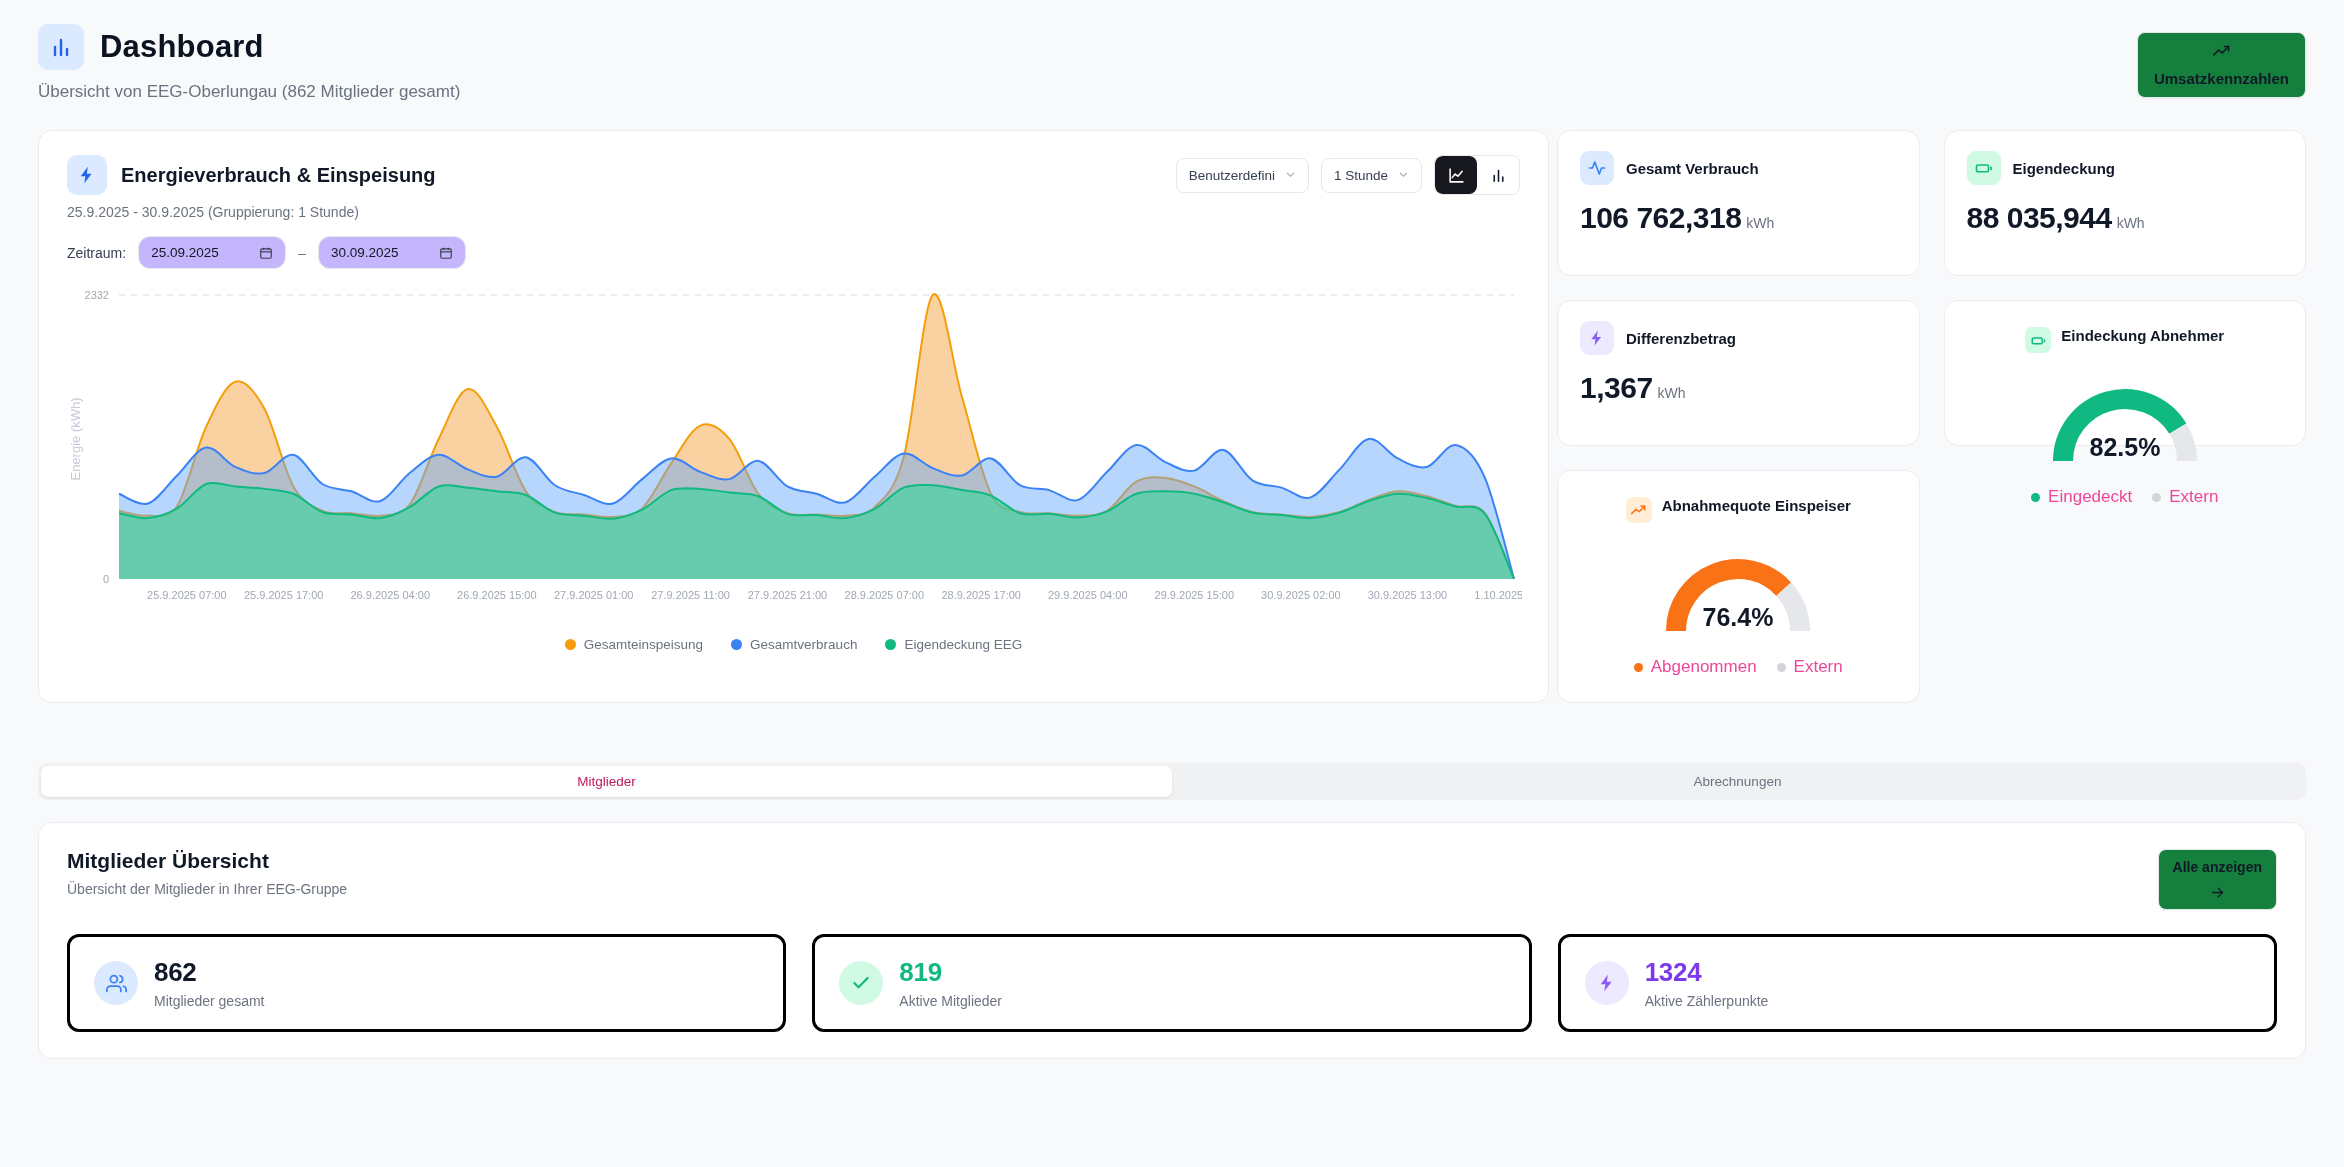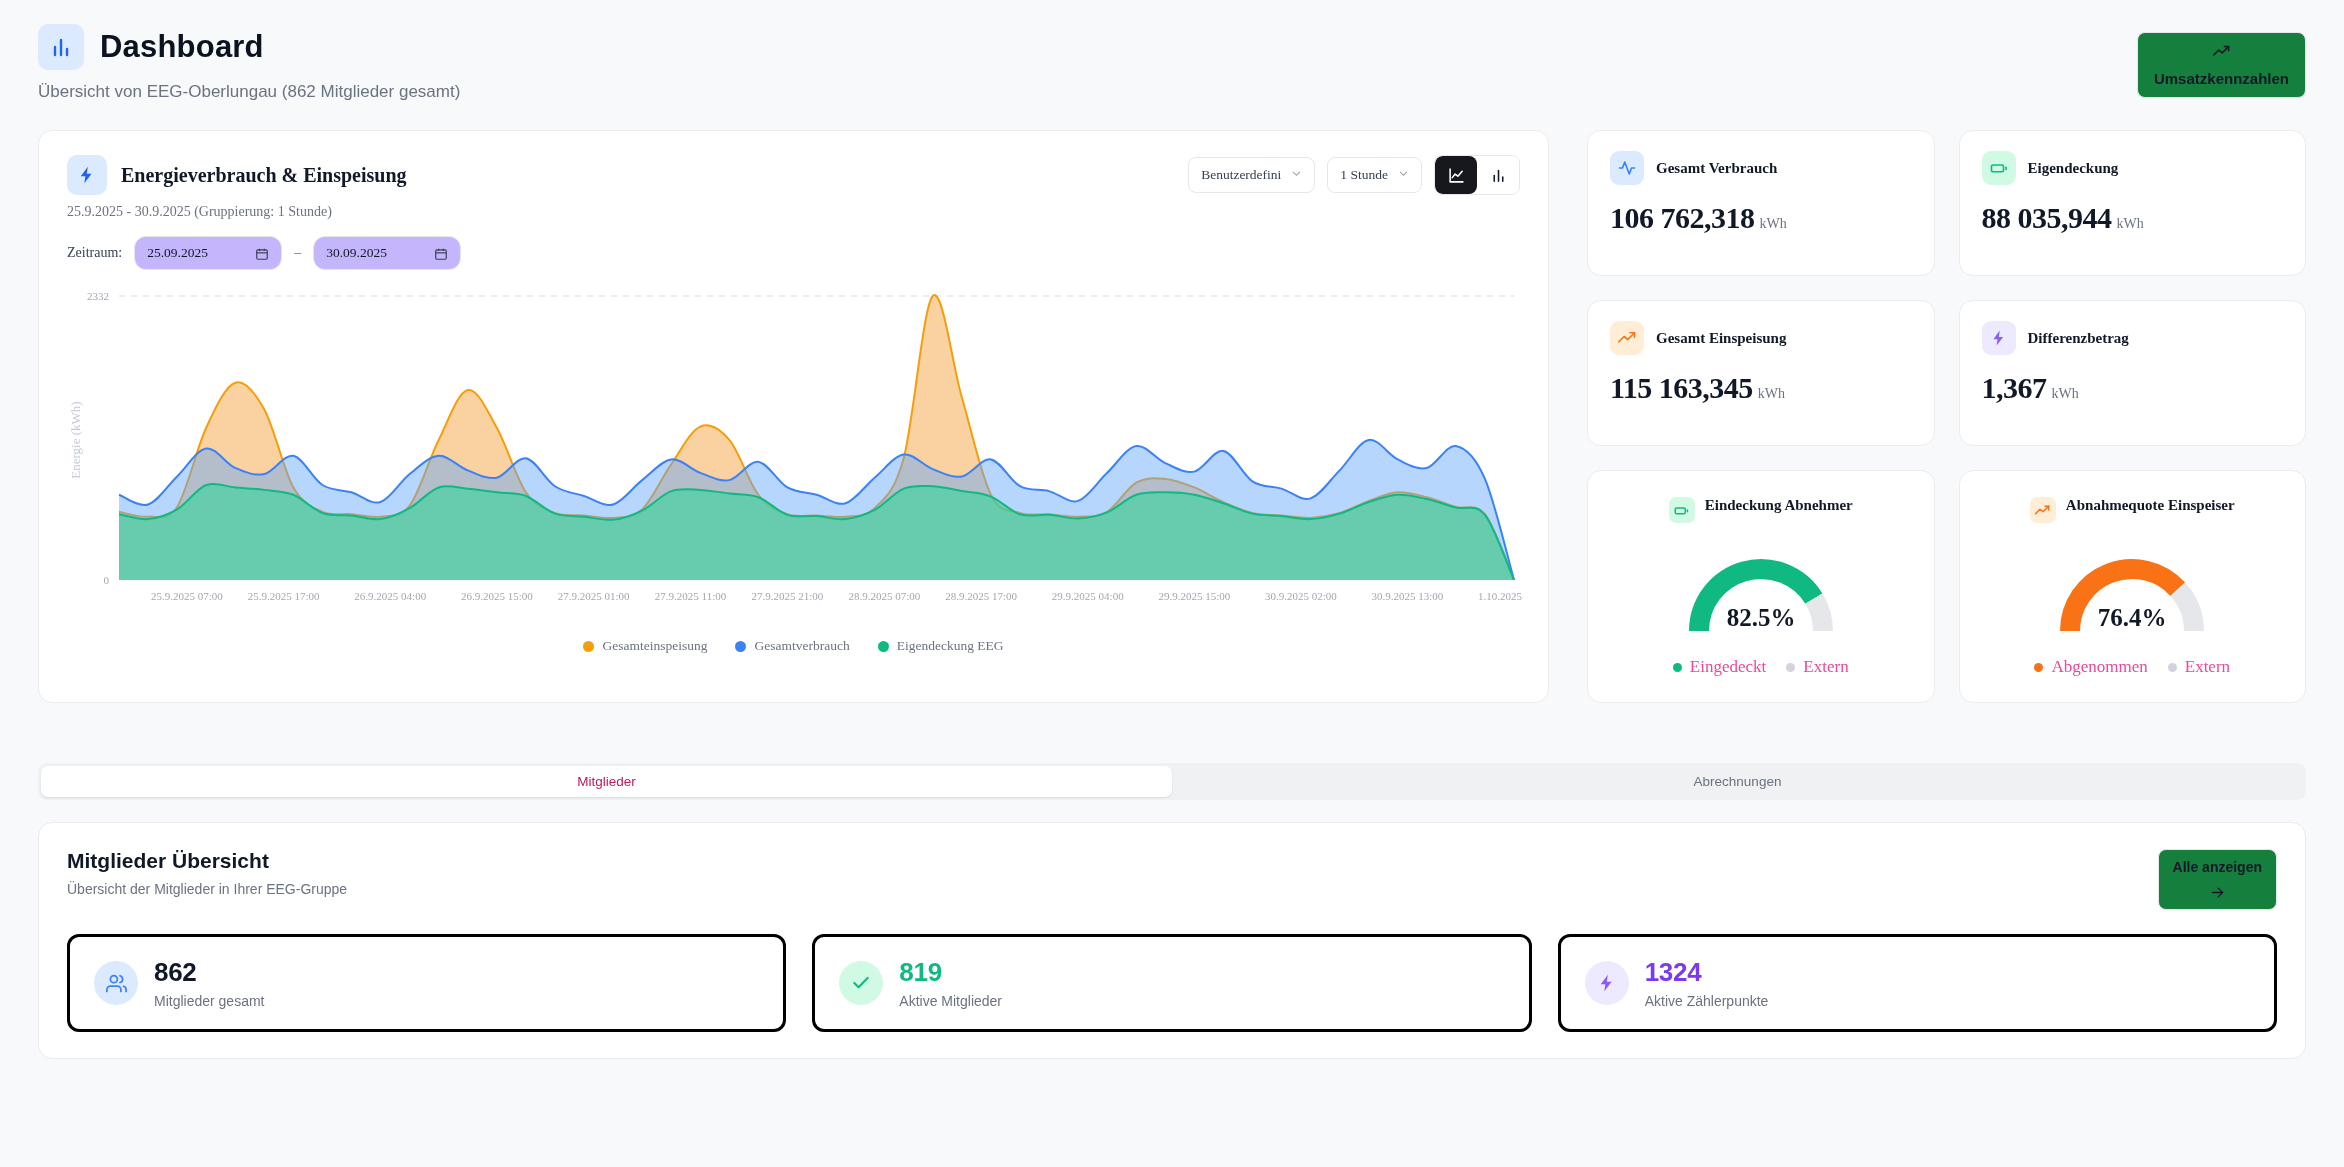--- a/index.html
+++ b/index.html
@@ -22,21 +22,21 @@
   .page-subtitle { color: #6b7280; font-size: 17px; margin-top: 12px; }
   .btn {
     display: inline-flex; align-items: center; gap: 10px;
     background: #15803d; border: 1px solid #e5e7eb; border-radius: 8px;
     padding: 10px 16px; font-size: 15px; font-weight: 700; color: #111827;
     box-shadow: 0 1px 2px rgba(16,24,40,.04); cursor: pointer; white-space: nowrap; flex-direction: column;
   }
   .umsatz-btn { margin-top: 8px; }
 
   
-  .main-row { display: flex; gap: 38px; margin-top: 28px; font-family: Liberation Serif, serif; }
+  .main-row { display: flex; gap: 8px; margin-top: 28px; }
 
   .card {
     background: #fff; border: 1px solid #ececf0; border-radius: 14px;
   }
   .chart-card { width: 1511px; height: 573px; padding: 24px 28px; flex: 0 0 auto; }
   .chart-top { display: flex; justify-content: space-between; align-items: flex-start; }
   .chart-title-row { display: flex; align-items: center; gap: 14px; }
   .zap-badge {
     width: 40px; height: 40px; border-radius: 10px; background: #dbeafe;
     display: flex; align-items: center; justify-content: center; color: #2563eb;
@@ -302,32 +302,20 @@
             <svg width="18" height="18" viewBox="0 0 24 24" fill="none" stroke="currentColor" stroke-width="2.2" stroke-linecap="round">
                 <rect x="2" y="8" width="16" height="9" rx="2"></rect>
                 <line x1="21.5" y1="11" x2="21.5" y2="14"></line>
               </svg>
           </div>
           <div class="stat-title">Eigendeckung</div>
         </div>
         <div class="stat-value"><span>88 035,944</span><span class="unit">kWh</span></div>
       </div>
 
-      <div class="card stat-card">
-        <div class="stat-head">
-          <div class="stat-icon" style="background: rgb(255, 237, 213); color: rgb(249, 115, 22);">
-            <svg width="18" height="18" viewBox="0 0 24 24" fill="none" stroke="currentColor" stroke-width="2.2" stroke-linecap="round" stroke-linejoin="round">
-                <polyline points="1 17 8 10 13 14 22 5"></polyline>
-                <polyline points="16 5 22 5 22 11"></polyline>
-              </svg>
-          </div>
-          <div class="stat-title">Gesamt Einspeisung</div>
-        </div>
-        <div class="stat-value"><span>115 163,345</span><span class="unit">kWh</span></div>
-      </div>
 
       <div class="card stat-card">
         <div class="stat-head">
           <div class="stat-icon" style="background: rgb(237, 233, 254); color: rgb(139, 92, 246);">
             <svg width="18" height="18" viewBox="0 0 24 24" fill="currentColor">
                 <path d="M13 2 L4.5 13.5 h5.5 l-1.2 8.5 L17.5 10.5 h-5.7 z"></path>
               </svg>
           </div>
           <div class="stat-title">Differenzbetrag</div>
         </div>

